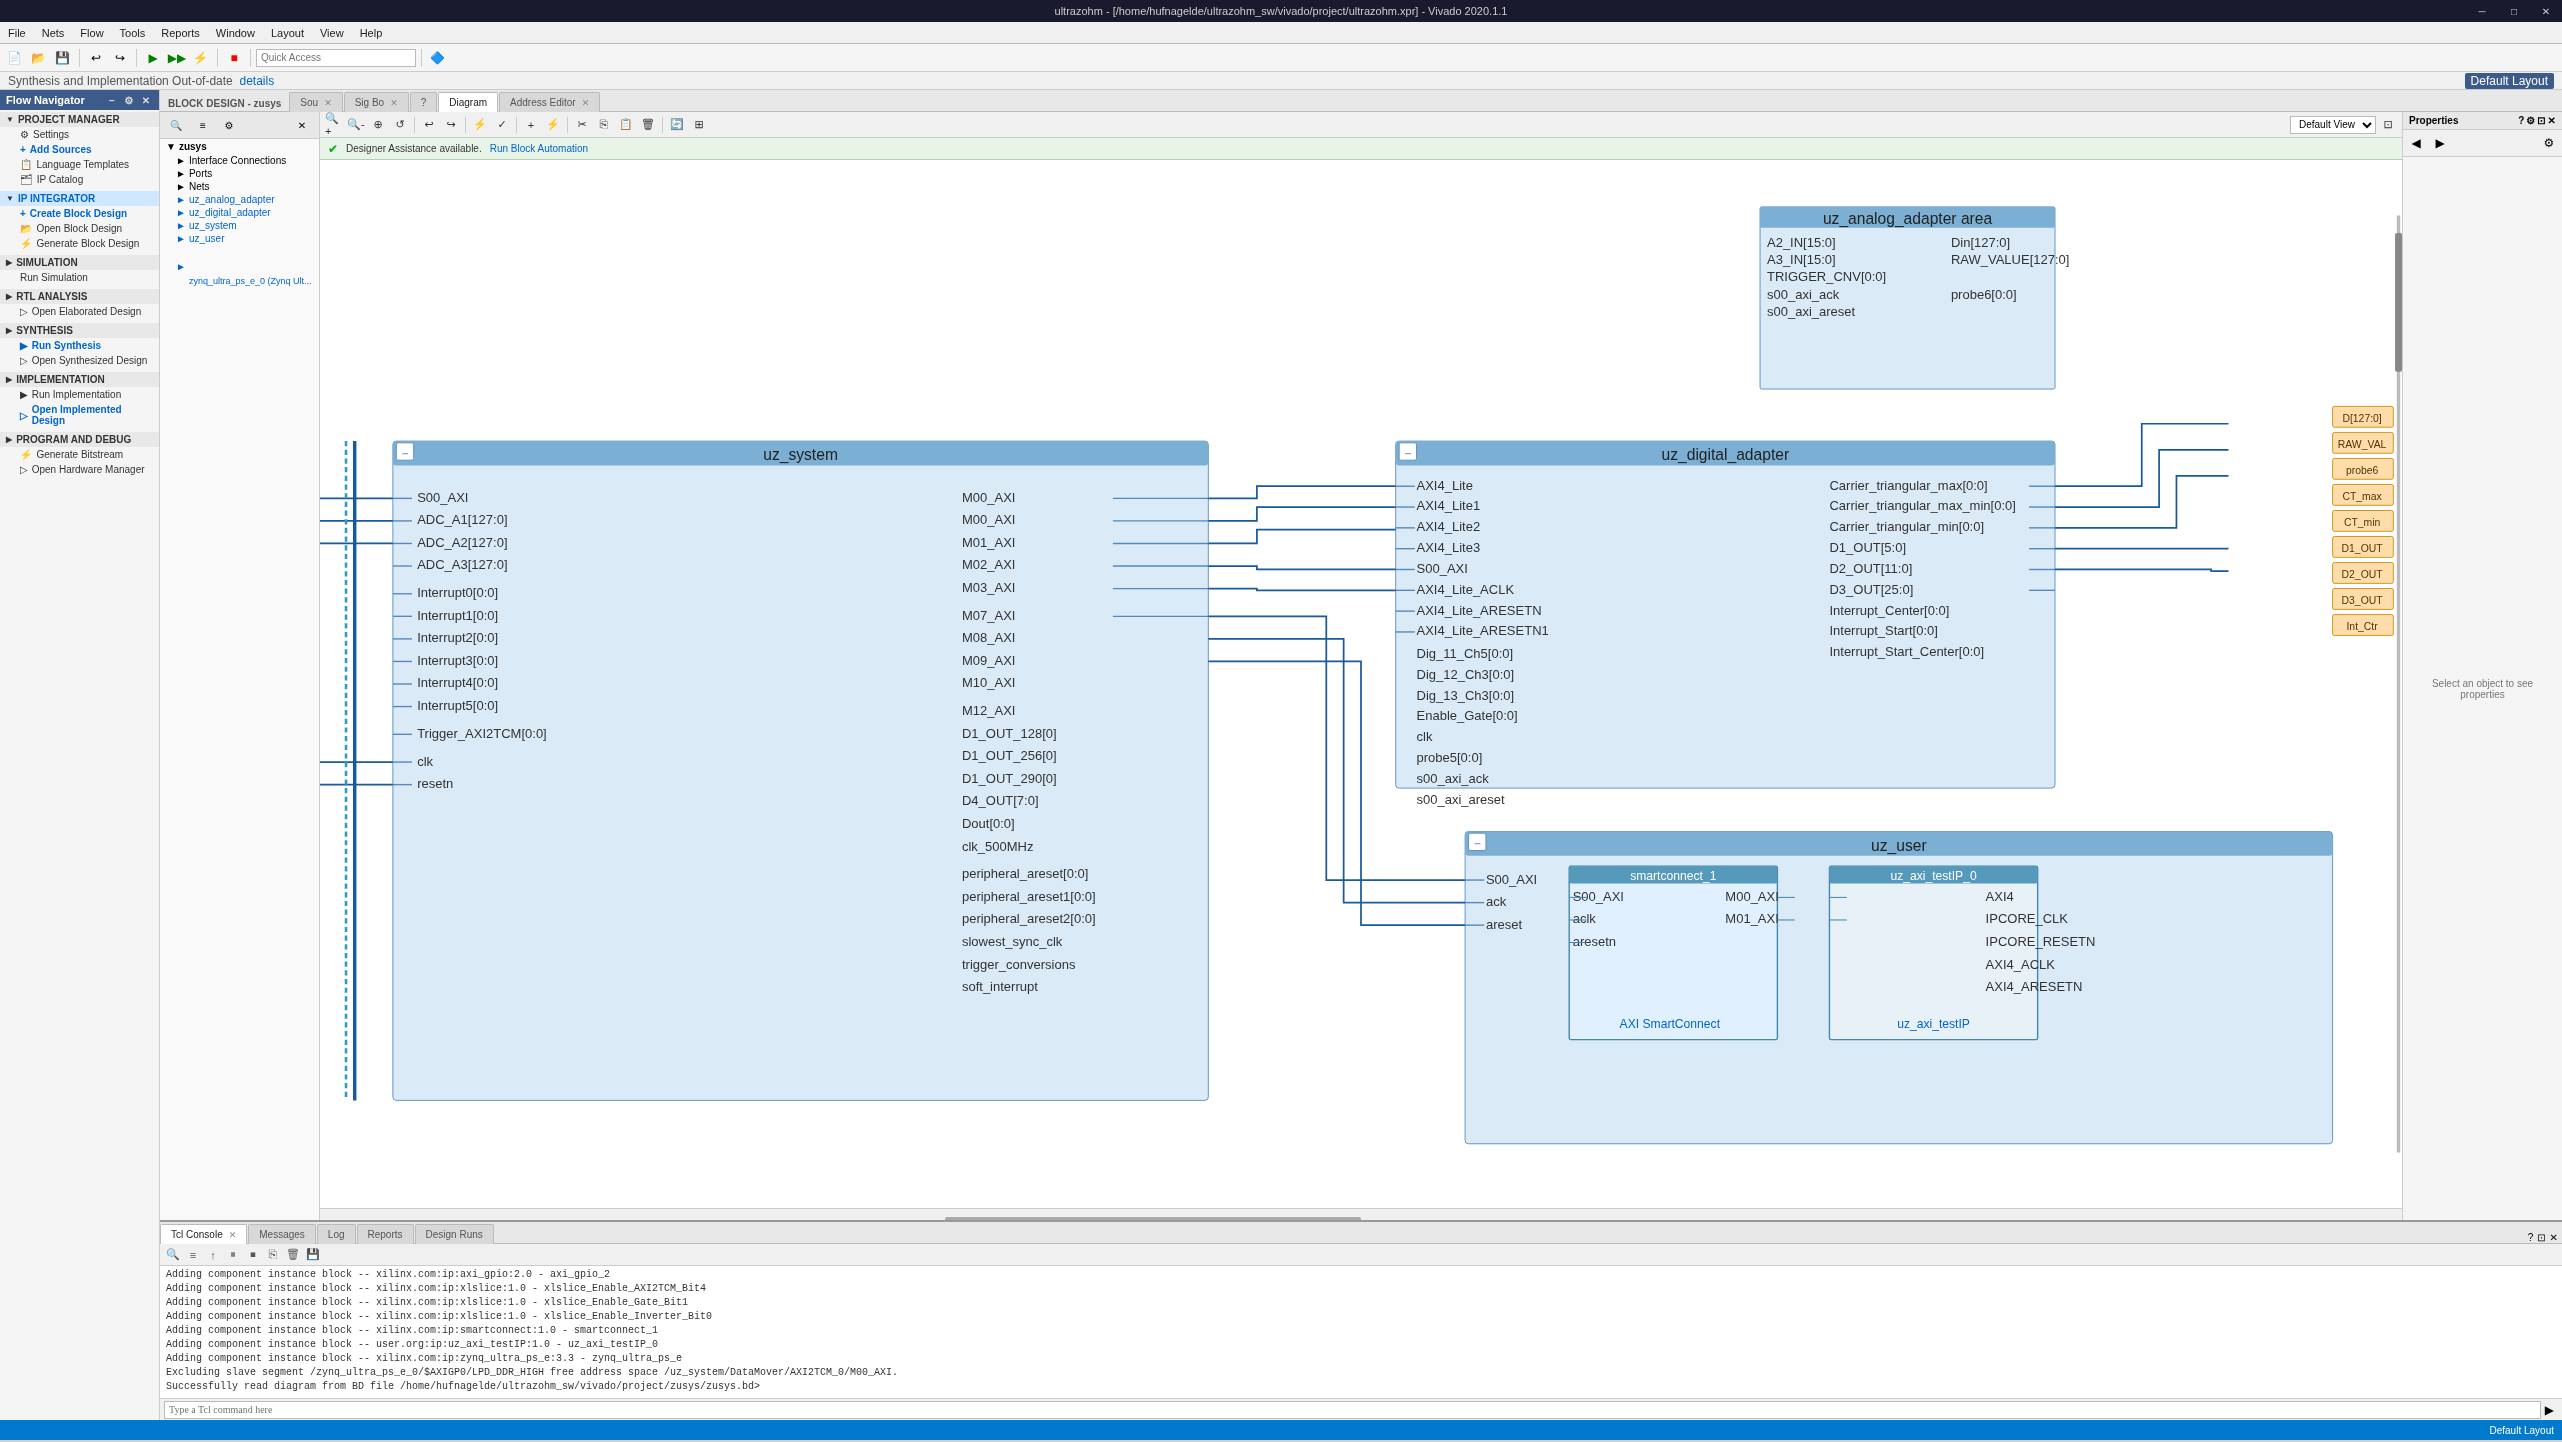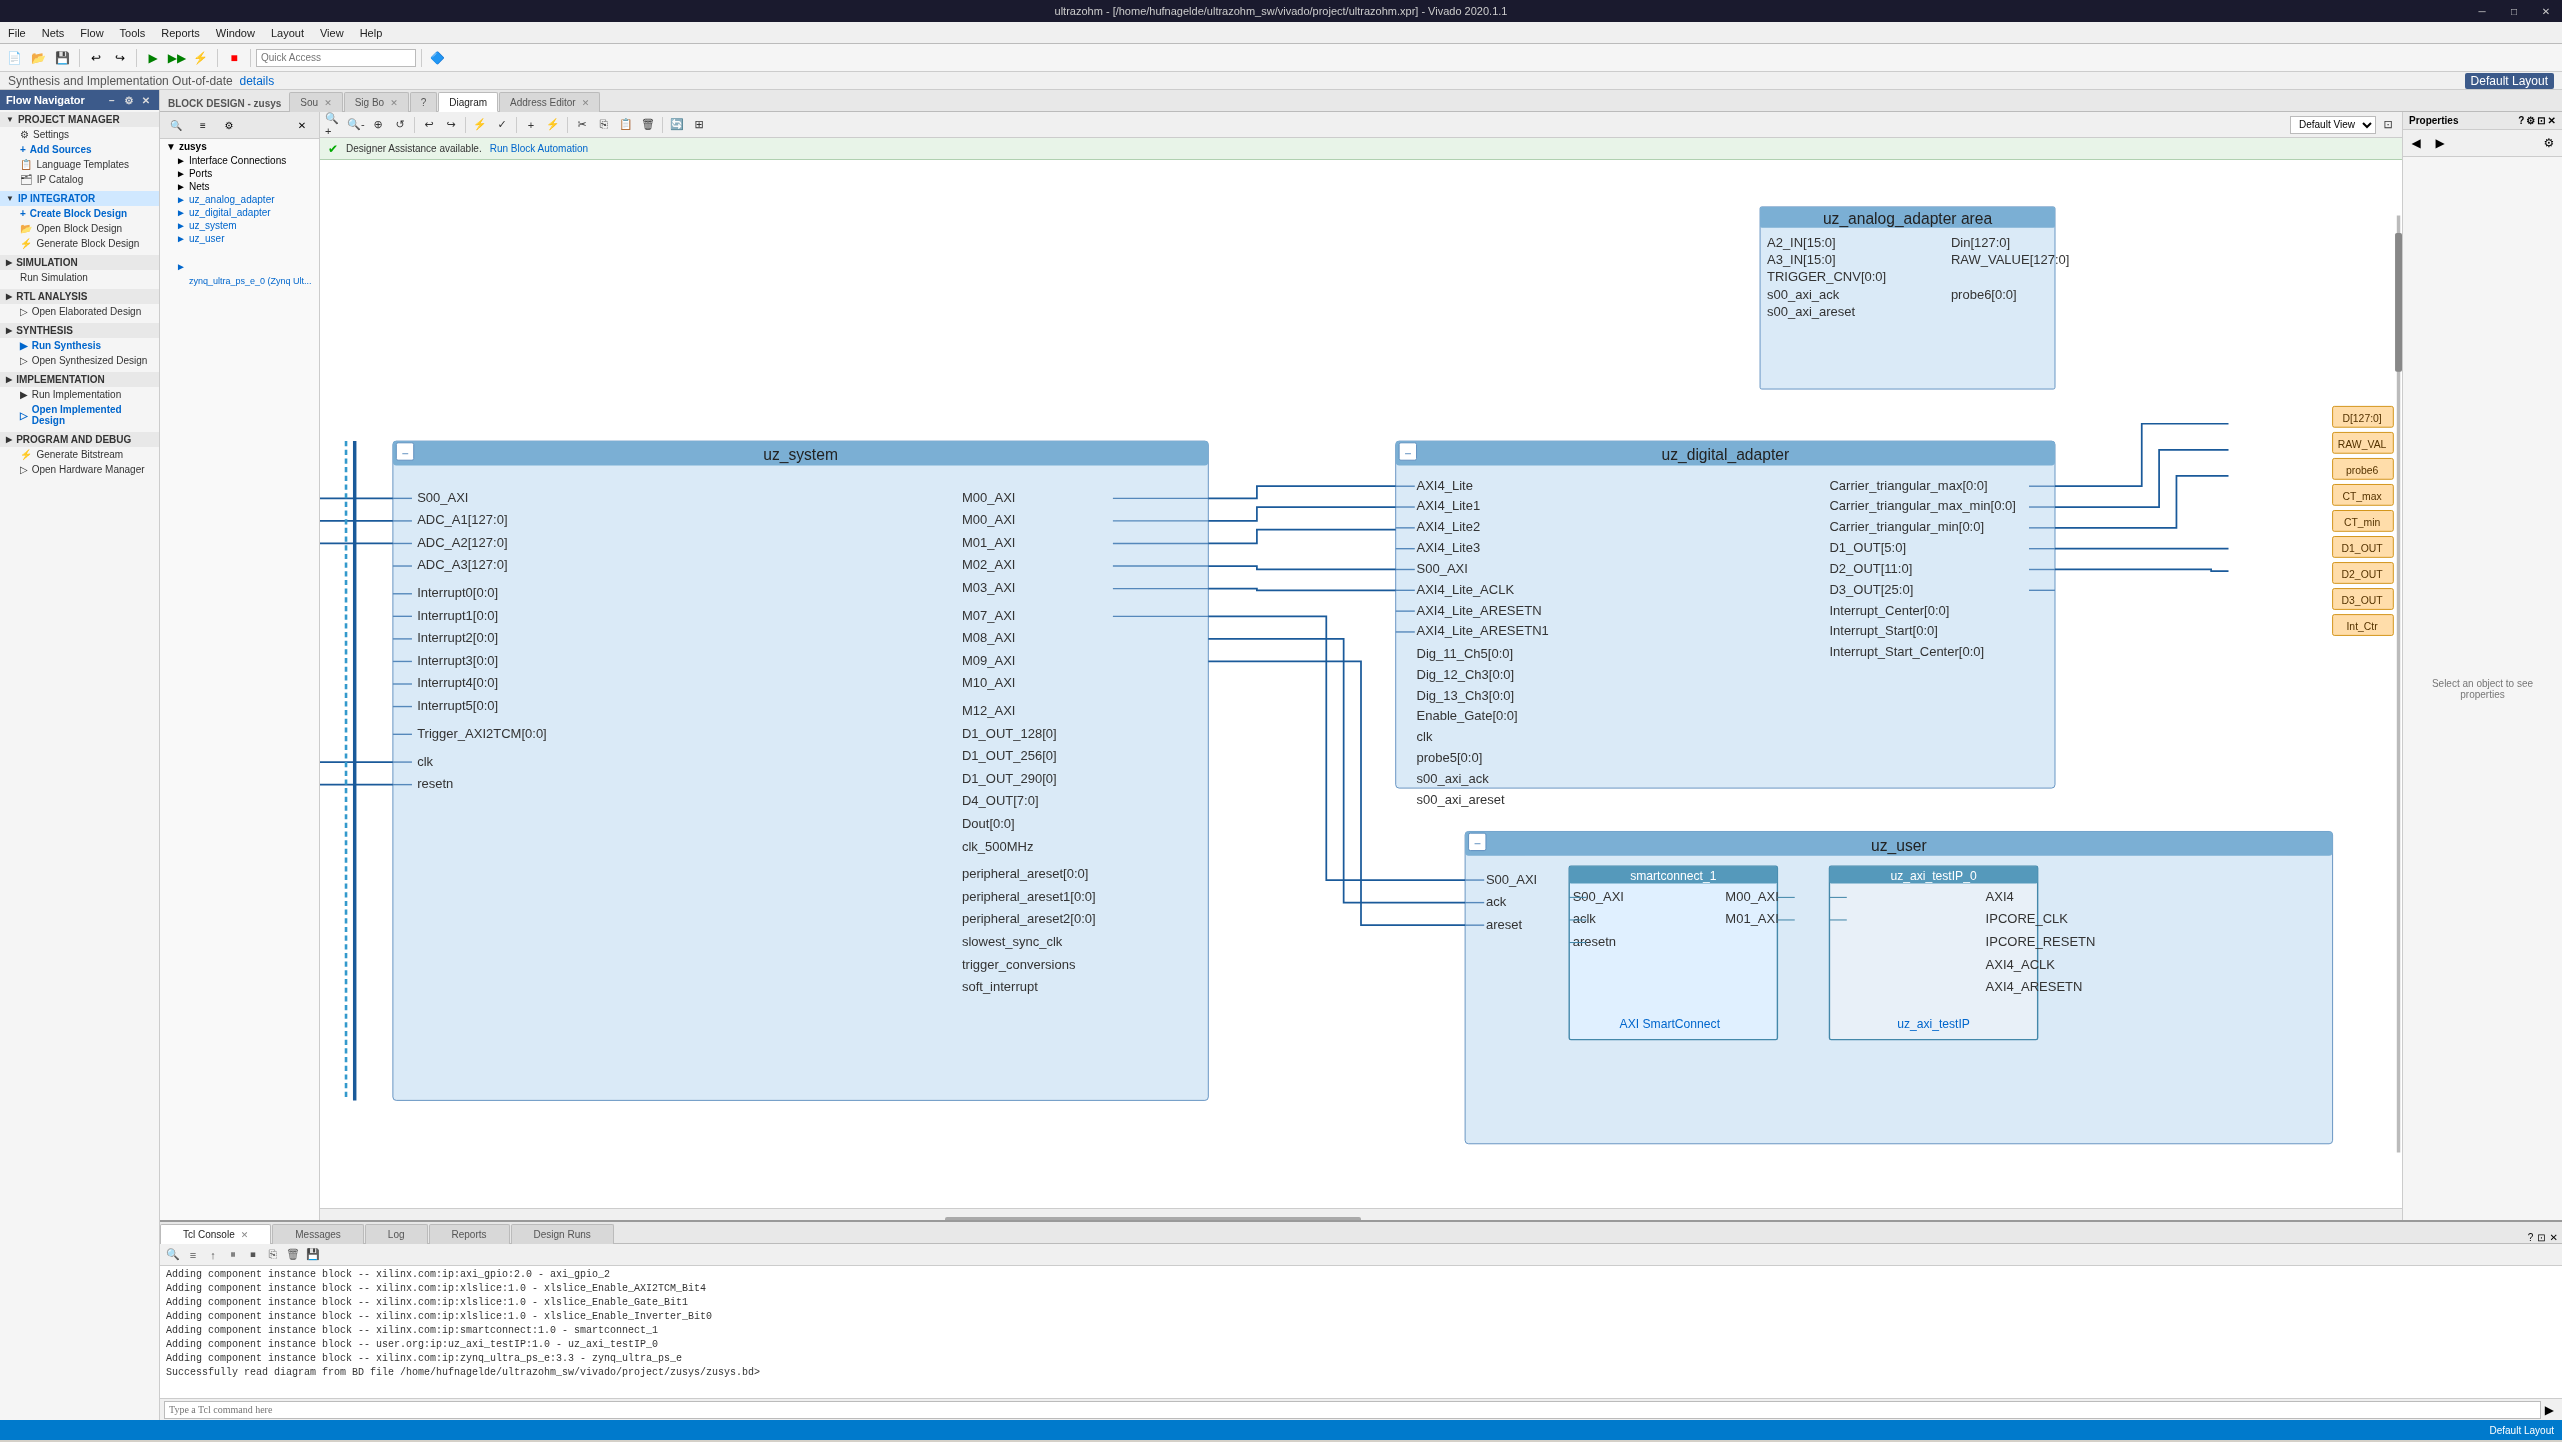--- a/index.html
+++ b/index.html
@@ -62,21 +62,21 @@
     #props-content { flex: 1; display: flex; align-items: center; justify-content: center; font-size: 10px; color: #777; text-align: center; padding: 8px; }
 
     
     #hierarchy-panel { width: 160px; background: #f9f9f9; border-right: 1px solid #ccc; display: flex; flex-direction: column; }
     #hier-header { background: #e8e8e8; padding: 2px 6px; font-size: 10px; display: flex; align-items: center; gap: 4px; border-bottom: 1px solid #ccc; }
     .hier-item { padding: 1px 4px; font-size: 10px; cursor: pointer; display: flex; align-items: center; gap: 3px; }
 
     
     #bottom-panel { height: 200px; background: #f5f5f5; border-top: 2px solid #999; display: flex; flex-direction: column; }
     #bottom-tabs { background: #e8e8e8; height: 22px; display: flex; align-items: flex-end; border-bottom: 1px solid #bbb; }
-    .btm-tab { height: 20px; padding: 0 22px; display: flex; align-items: center; gap: 6px; font-size: 10px; cursor: pointer; border: 1px solid #bbb; border-bottom: none; background: #d8d8d8; color: #555; margin-right: 1px; margin-bottom: -1px; border-radius: 2px 2px 0 0; }
+    .btm-tab { height: 20px; padding: 0 10px; display: flex; align-items: center; gap: 6px; font-size: 10px; cursor: pointer; border: 1px solid #bbb; border-bottom: none; background: #d8d8d8; color: #555; margin-right: 1px; margin-bottom: -1px; border-radius: 2px 2px 0 0; }
     .btm-tab.active { background: #fff; color: #222; z-index: 1; }
     #tcl-toolbar { background: #f0f0f0; height: 22px; display: flex; align-items: center; padding: 0 4px; border-bottom: 1px solid #ccc; gap: 2px; }
     .tcl-btn { width: 18px; height: 18px; display: flex; align-items: center; justify-content: center; cursor: pointer; font-size: 11px; color: #555; }
     #tcl-content { flex: 1; overflow: hidden; font-family: 'Courier New', monospace; font-size: 10px; padding: 2px 6px; color: #333; background: #fff; overflow-y: auto; }
     .tcl-line { white-space: nowrap; line-height: 14px; }
     #tcl-input-bar { height: 22px; background: #f0f0f0; border-top: 1px solid #ccc; display: flex; align-items: center; padding: 0 4px; }
     #tcl-input { flex: 1; height: 18px; border: 1px solid #bbb; padding: 0 4px; font-size: 10px; font-family: Liberation Serif, serif; }
     
     
     #middle-area { flex: 1; display: flex; overflow: hidden; }
@@ -670,20 +670,21 @@
       </div>
 
       <div id="tcl-content">
         <div class="tcl-line">Adding component instance block -- xilinx.com:ip:axi_gpio:2.0 - axi_gpio_2</div>
         <div class="tcl-line">Adding component instance block -- xilinx.com:ip:xlslice:1.0 - xlslice_Enable_AXI2TCM_Bit4</div>
         <div class="tcl-line">Adding component instance block -- xilinx.com:ip:xlslice:1.0 - xlslice_Enable_Gate_Bit1</div>
         <div class="tcl-line">Adding component instance block -- xilinx.com:ip:xlslice:1.0 - xlslice_Enable_Inverter_Bit0</div>
         <div class="tcl-line">Adding component instance block -- xilinx.com:ip:smartconnect:1.0 - smartconnect_1</div>
         <div class="tcl-line">Adding component instance block -- user.org:ip:uz_axi_testIP:1.0 - uz_axi_testIP_0</div>
         <div class="tcl-line">Adding component instance block -- xilinx.com:ip:zynq_ultra_ps_e:3.3 - zynq_ultra_ps_e</div>
+        <div class="tcl-line">Excluding slave segment /zynq_ultra_ps_e_0/$AXIGP0/LPD_DDR_HIGH free address space /uz_system/DataMover/AXI2TCM_0/M00_AXI.</div>
         <div class="tcl-line">Successfully read diagram from BD file /home/hufnagelde/ultrazohm_sw/vivado/project/zusys/zusys.bd&gt;</div>
 
       </div>
 
       <div id="tcl-input-bar">
         <input id="tcl-input" type="text" placeholder="Type a Tcl command here" style="">
         <span style="cursor:pointer;font-size:12px;padding:0 4px;">▶</span>
       </div>
     </div>
   </div>

